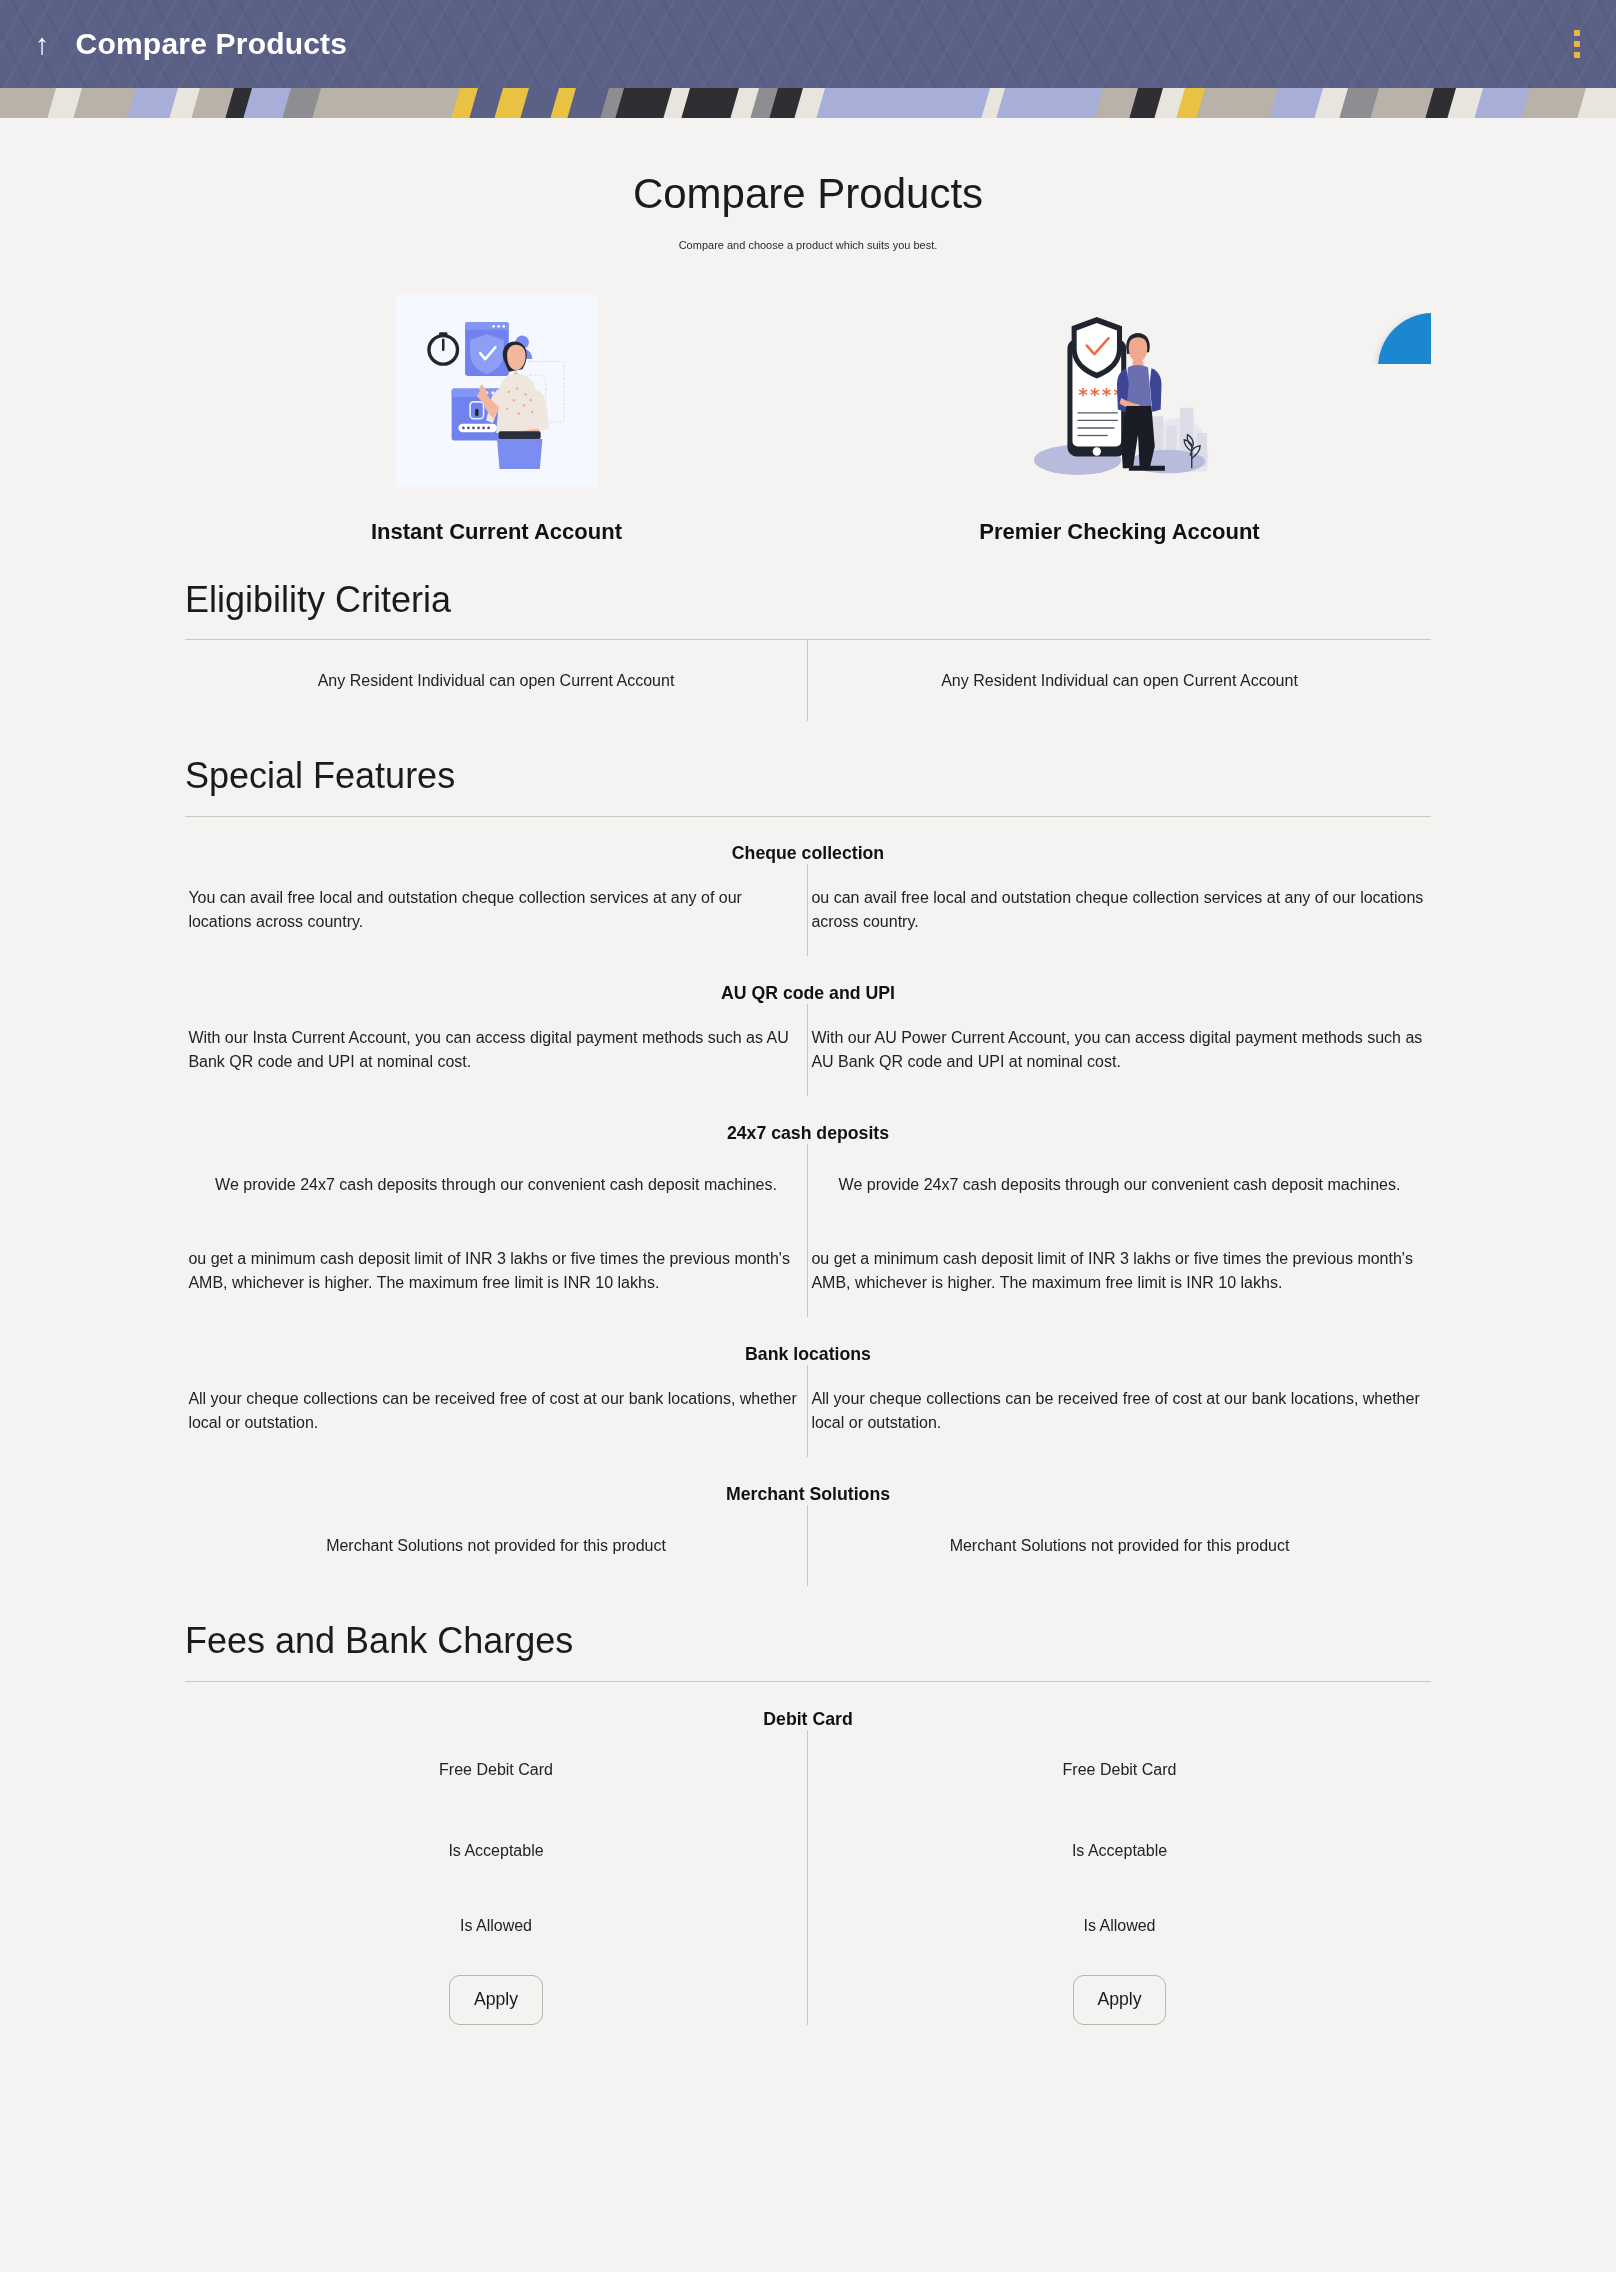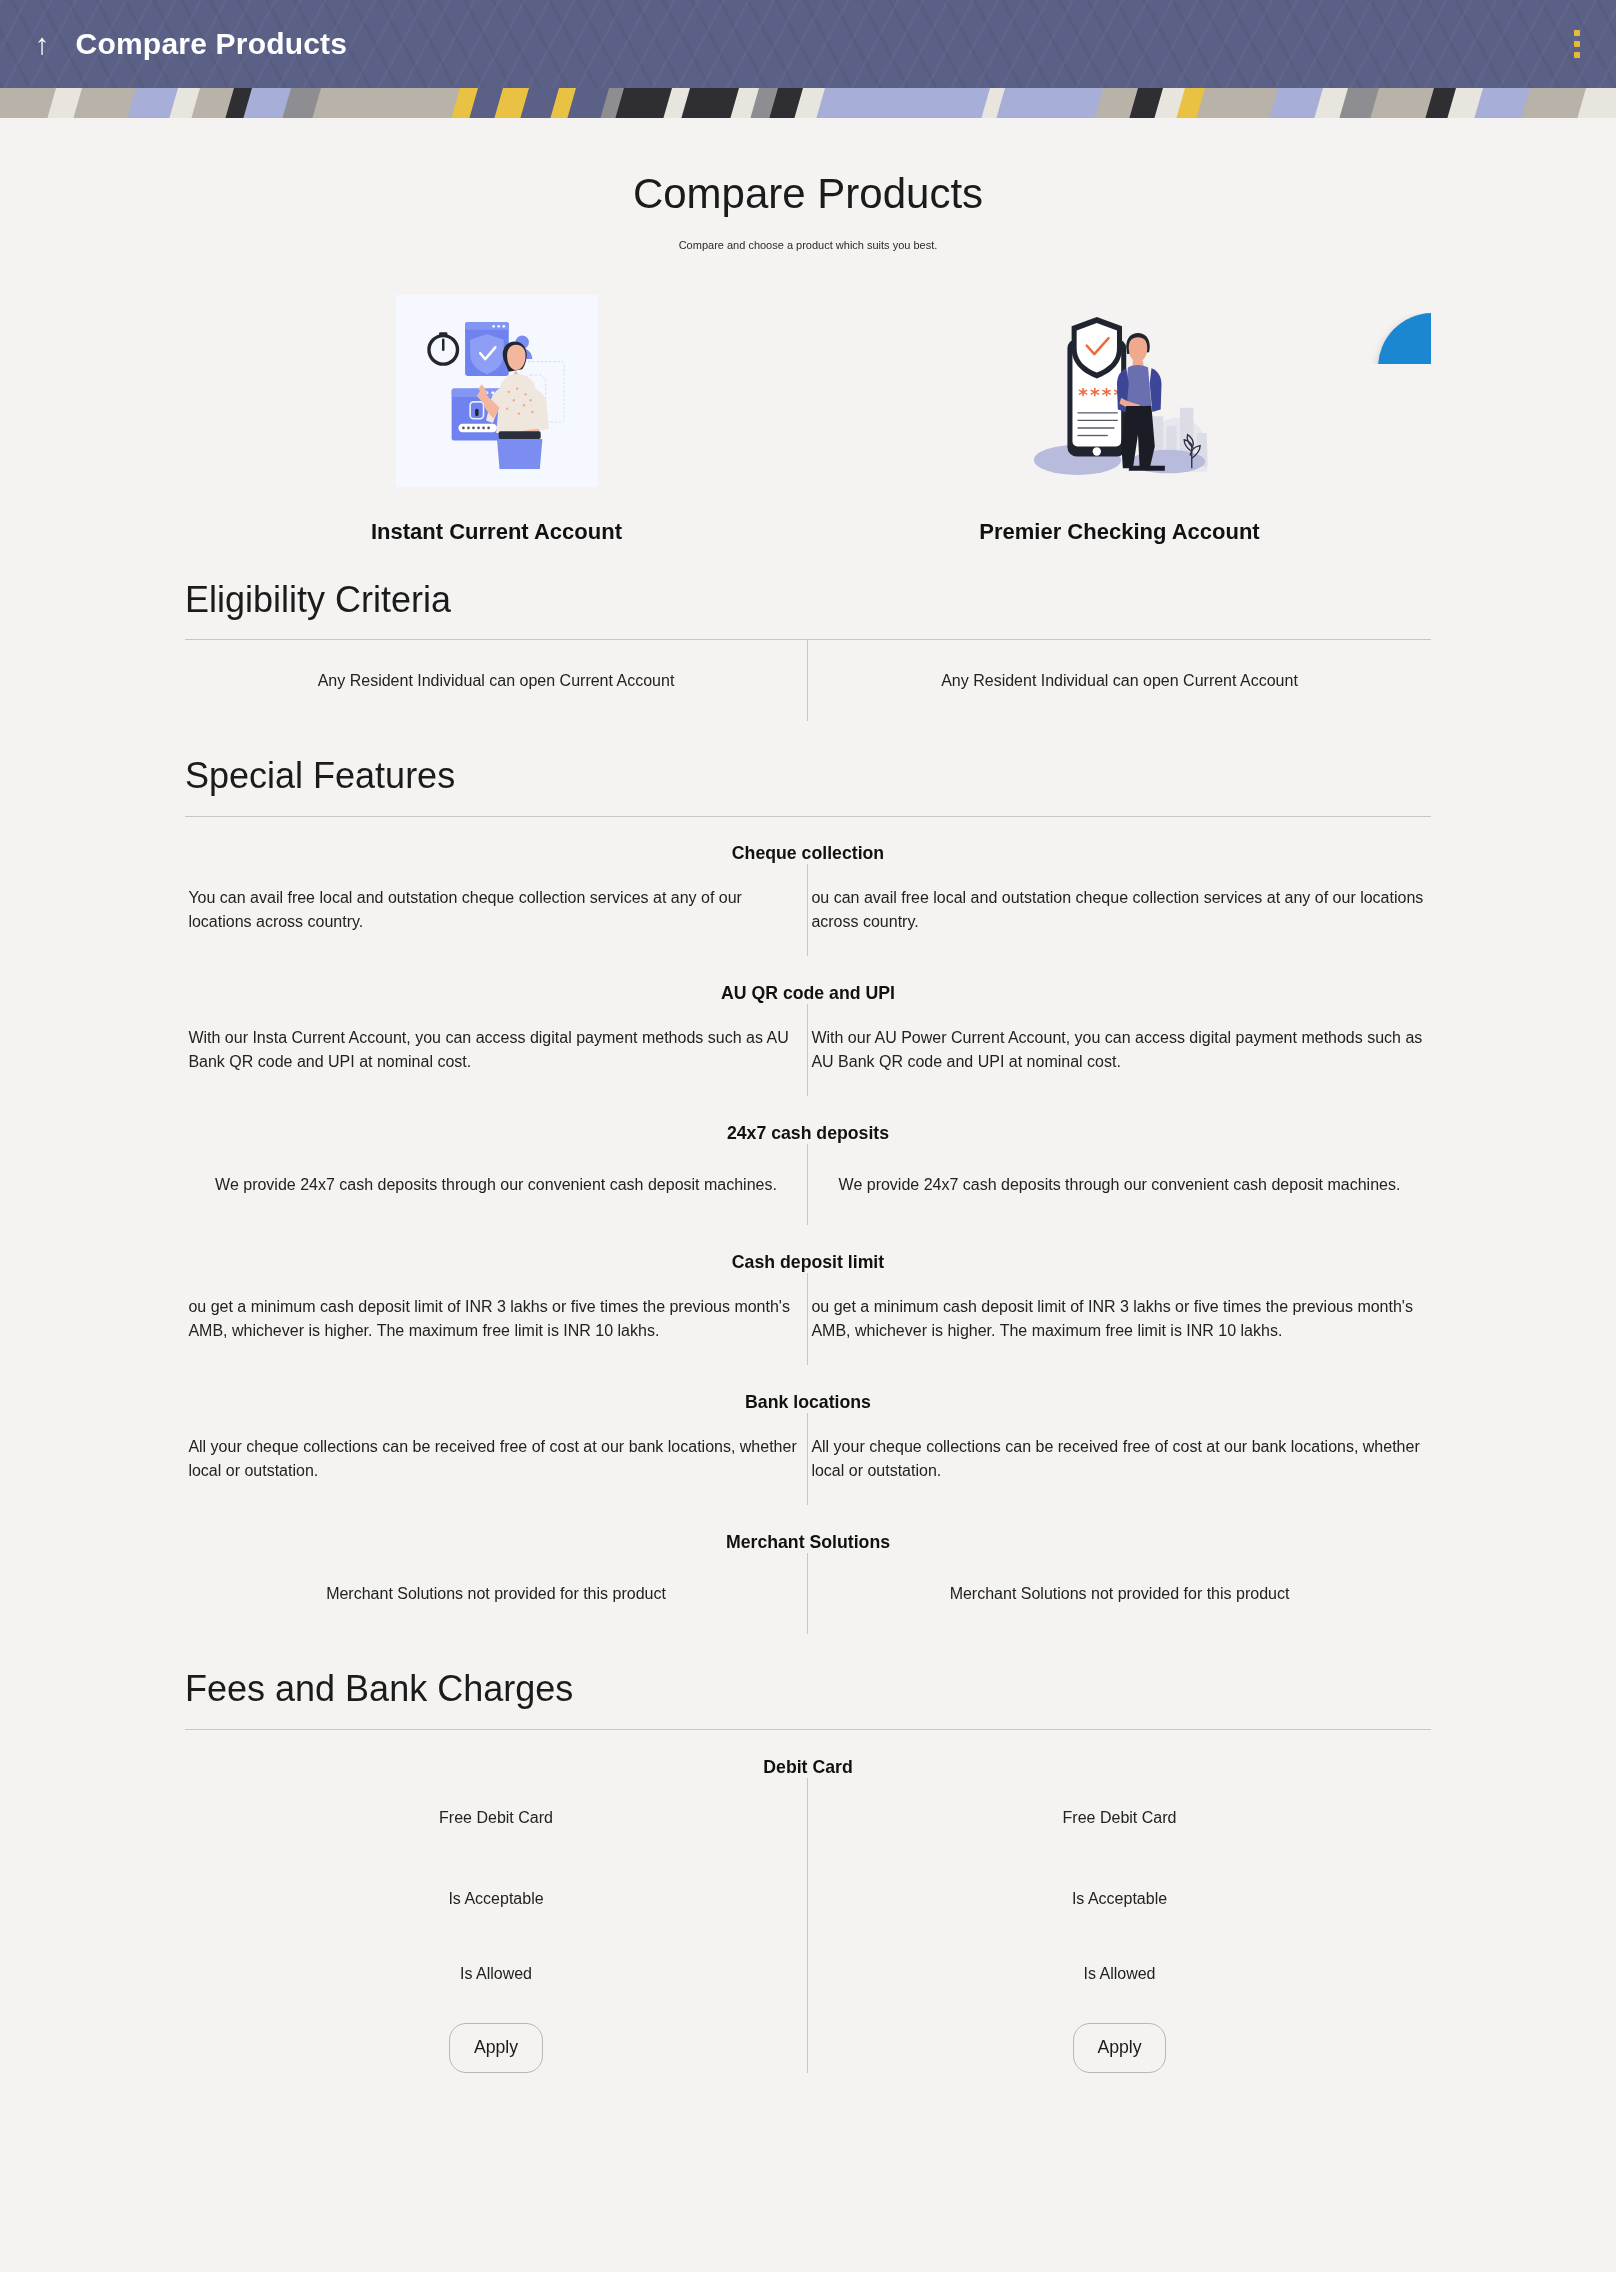--- a/index.html
+++ b/index.html
@@ -206,21 +206,21 @@
     width: 50%;
     display: flex;
     align-items: center;
     justify-content: center;
     padding: 15px 0 0 0;
   }
   .apply-cell.left { border-right: 0.8px solid #c9c7c4; }
   .apply-btn {
     background: #f4f3f1;
     border: 0.8px solid #b9b7b4;
-    border-radius: 17px;
+    border-radius: 11px;
     font-family: "Liberation Sans", sans-serif;
     font-size: 17.7px;
     color: #1b1b1b;
     padding: 13.5px 23.6px;
     cursor: pointer;
     min-width: 86px;
   }
   .bottom-pad { height: 59px; }
 </style>
 </head>
@@ -448,21 +448,20 @@
 
     <div class="feature">
       <div class="feature-name">24x7 cash deposits</div>
       <div class="feature-row">
         <div class="cell left">We provide 24x7 cash deposits through our convenient cash deposit machines.</div>
         <div class="cell">We provide 24x7 cash deposits through our convenient cash deposit machines.</div>
       </div>
     </div>
 
     <div class="feature">
-      <div class="feature-name">Cash deposit limit</div>
       <div class="feature-row">
         <div class="cell left">ou get a minimum cash deposit limit of INR 3 lakhs or five times the previous month's AMB, whichever is higher. The maximum free limit is INR 10 lakhs.</div>
         <div class="cell">ou get a minimum cash deposit limit of INR 3 lakhs or five times the previous month's AMB, whichever is higher. The maximum free limit is INR 10 lakhs.</div>
       </div>
     </div>
 
     <div class="feature">
       <div class="feature-name">Bank locations</div>
       <div class="feature-row">
         <div class="cell left">All your cheque collections can be received free of cost at our bank locations, whether local or outstation.</div>

